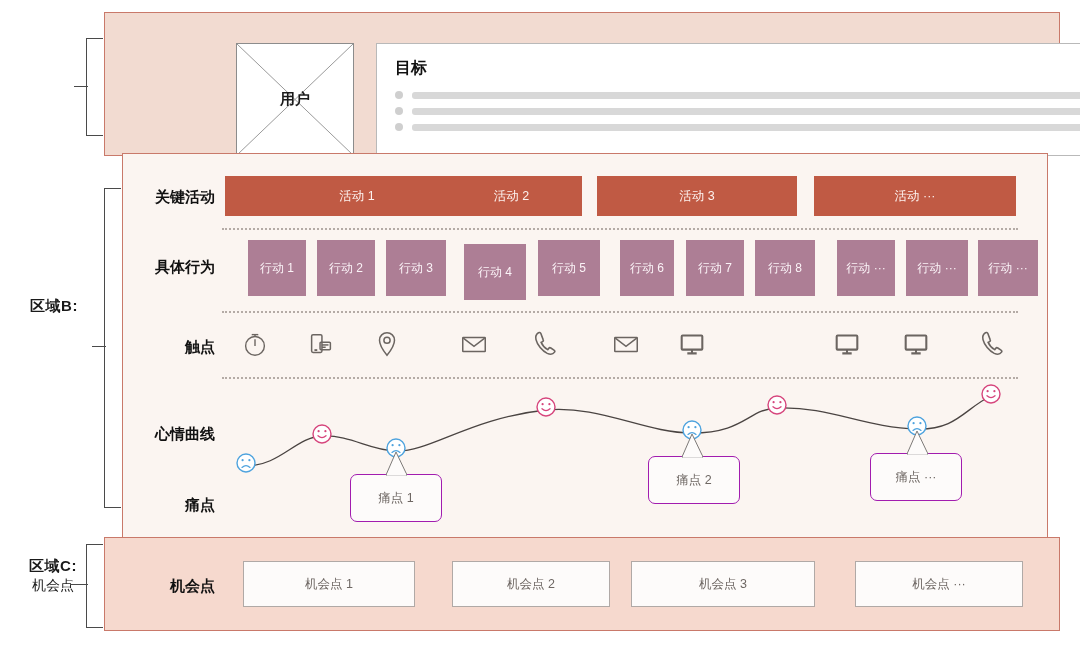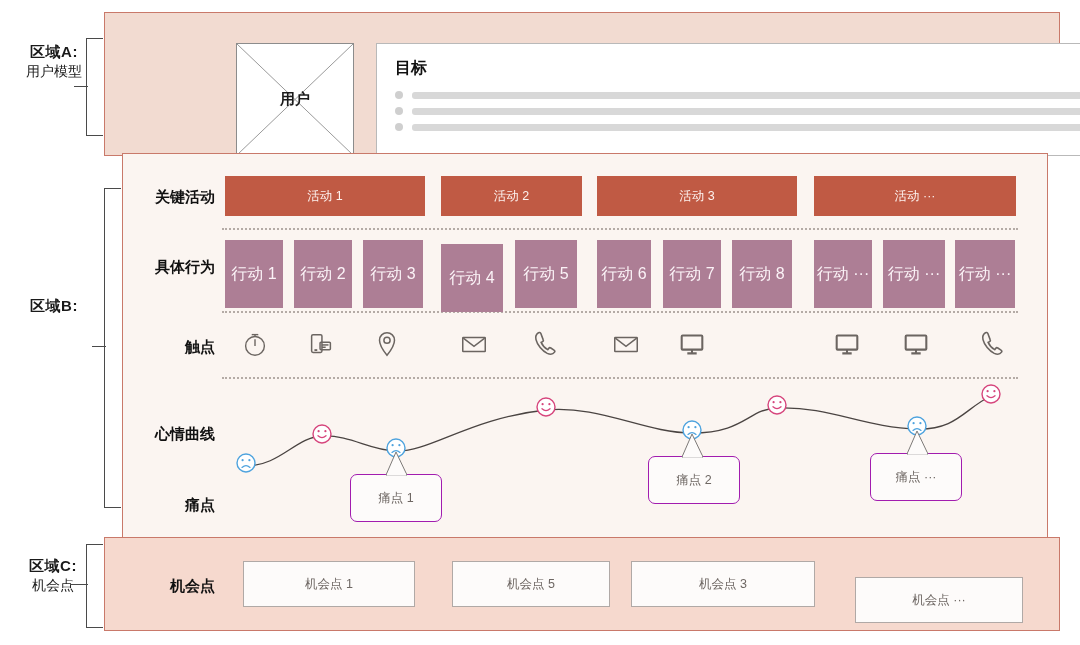--- a/index.html
+++ b/index.html
@@ -56,23 +56,23 @@
     text-align:right;width:96px;
   }
   .dashline{position:absolute;height:0;border-top:2px dotted #b4aba6;}
 
   .actBar{
     position:absolute;height:40px;background:#C05A44;
     display:flex;align-items:center;justify-content:center;
     color:#fdf2ef;font-size:12.5px;
   }
   .actionBox{
-    position:absolute;height:68px;background:#AD7E95;
-    display:flex;align-items:center;justify-content:center;
-    color:#fbf3f7;font-size:16px;
+    position:absolute;height:56px;background:#AD7E95;
+    display:flex;align-items:center;justify-content:center;
+    color:#fbf3f7;font-size:12px;margin-left:23px;
   }
   .tp{position:absolute;width:34px;height:34px;}
   .tp svg{display:block;}
 
   .oppBox{
     position:absolute;height:46px;background:#FDFBFA;border:1px solid #b0a9a6;
     display:flex;align-items:center;justify-content:center;
     color:#6e6763;font-size:12.5px;box-sizing:border-box;
   }
   #regionC{
@@ -128,21 +128,21 @@
   <div class="rowLabel" style="left:119px;top:258px;">具体行为</div>
   <div class="rowLabel" style="left:119px;top:338px;">触点</div>
   <div class="rowLabel" style="left:119px;top:425px;">心情曲线</div>
   <div class="rowLabel" style="left:119px;top:496px;">痛点</div>
 
   <div class="dashline" style="left:222px;top:228px;width:796px;"></div>
   <div class="dashline" style="left:222px;top:311px;width:796px;"></div>
   <div class="dashline" style="left:222px;top:377px;width:796px;"></div>
 
   <div id="activitiesLayer">
-      <div class="actBar" style="left: 225px; top: 176px; width: 200px;">活动 1</div>
+      <div class="actBar" style="left: 225px; top: 176px; width: 200px; padding-left: 32px;">活动 1</div>
       <div class="actBar" style="left: 441px; top: 176px; width: 141px;">活动 2</div>
       <div class="actBar" style="left: 597px; top: 176px; width: 200px;">活动 3</div>
       <div class="actBar" style="left: 814px; top: 176px; width: 202px;">活动 ···</div>
     </div>
   <div id="actionsLayer">
       <div class="actionBox" style="left: 225px; top: 240px; width: 58px;">行动 1</div>
       <div class="actionBox" style="left: 294px; top: 240px; width: 58px;">行动 2</div>
       <div class="actionBox" style="left: 363px; top: 240px; width: 60px;">行动 3</div>
       <div class="actionBox" style="left: 441px; top: 244px; width: 62px;">行动 4</div>
       <div class="actionBox" style="left: 515px; top: 240px; width: 62px;">行动 5</div>
@@ -282,29 +282,25 @@
       <path d="M 682 457 L 692 434 L 703 457 Z" fill="#FDFBFA" stroke="#7d7a78" stroke-width="1"></path>
       <line x1="683" y1="456.5" x2="702" y2="456.5" stroke="#FDFBFA" stroke-width="2"></line>
       <path d="M 907 454 L 917 431 L 928 454 Z" fill="#FDFBFA" stroke="#7d7a78" stroke-width="1"></path>
       <line x1="908" y1="453.5" x2="927" y2="453.5" stroke="#FDFBFA" stroke-width="2"></line>
     </svg>
 
   <div id="regionC"></div>
   <div class="rowLabel" style="left:119px;top:577px;">机会点</div>
   <div id="oppLayer">
       <div class="oppBox" style="left: 243px; top: 561px; width: 172px;">机会点 1</div>
-      <div class="oppBox" style="left: 452px; top: 561px; width: 158px;">机会点 5</div>
+      <div class="oppBox" style="left: 452px; top: 561px; width: 158px;">机会点 2</div>
       <div class="oppBox" style="left: 631px; top: 561px; width: 184px;">机会点 3</div>
-      <div class="oppBox" style="left: 855px; top: 561px; width: 168px; margin-top: 16px;">机会点 ···</div>
-    </div>
-
-  <div class="legend" style="left:8px;top:42px;width:92px;">
-    <span class="big">区域A:</span>
-    <span class="sub">用户模型</span>
-  </div>
+      <div class="oppBox" style="left: 855px; top: 561px; width: 168px;">机会点 ···</div>
+    </div>
+
   <div class="bracket" style="left:86px;top:38px;width:16px;height:96px;"></div>
   <div class="bracket-stem" style="left:74px;top:86px;width:14px;"></div>
 
   <div class="legend" style="left:6px;top:296px;width:96px;">
     <span class="big">区域B:</span>
   </div>
   <div class="bracket" style="left:104px;top:188px;width:16px;height:318px;"></div>
   <div class="bracket-stem" style="left:92px;top:346px;width:14px;"></div>
 
   <div class="legend" style="left:6px;top:556px;width:94px;">

